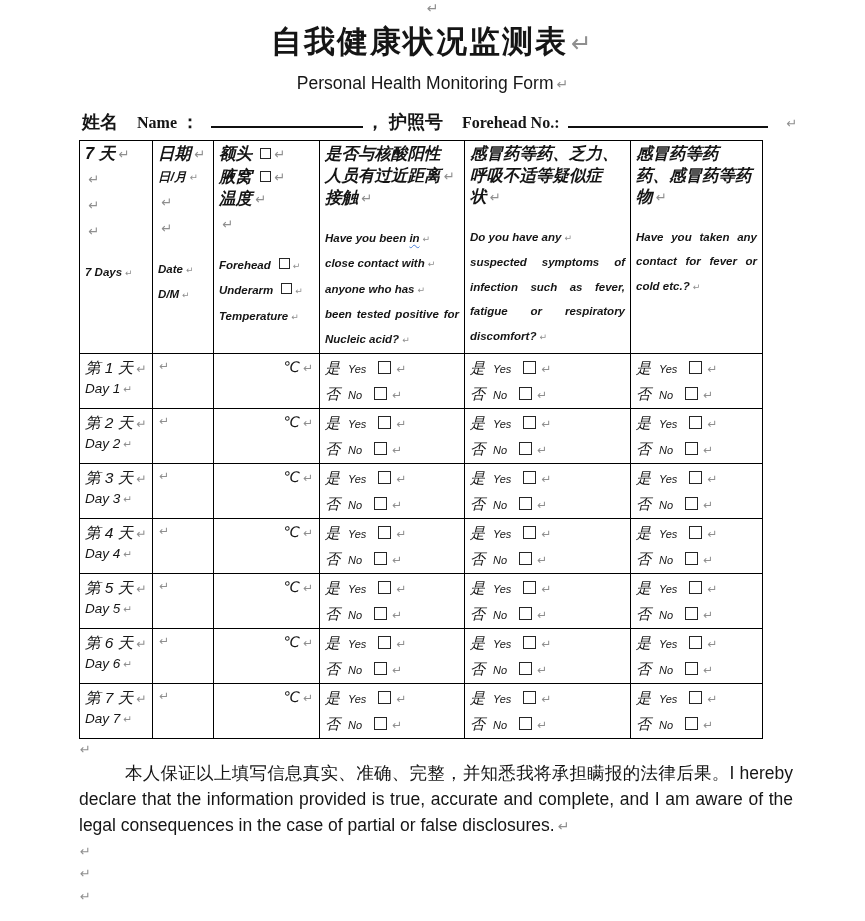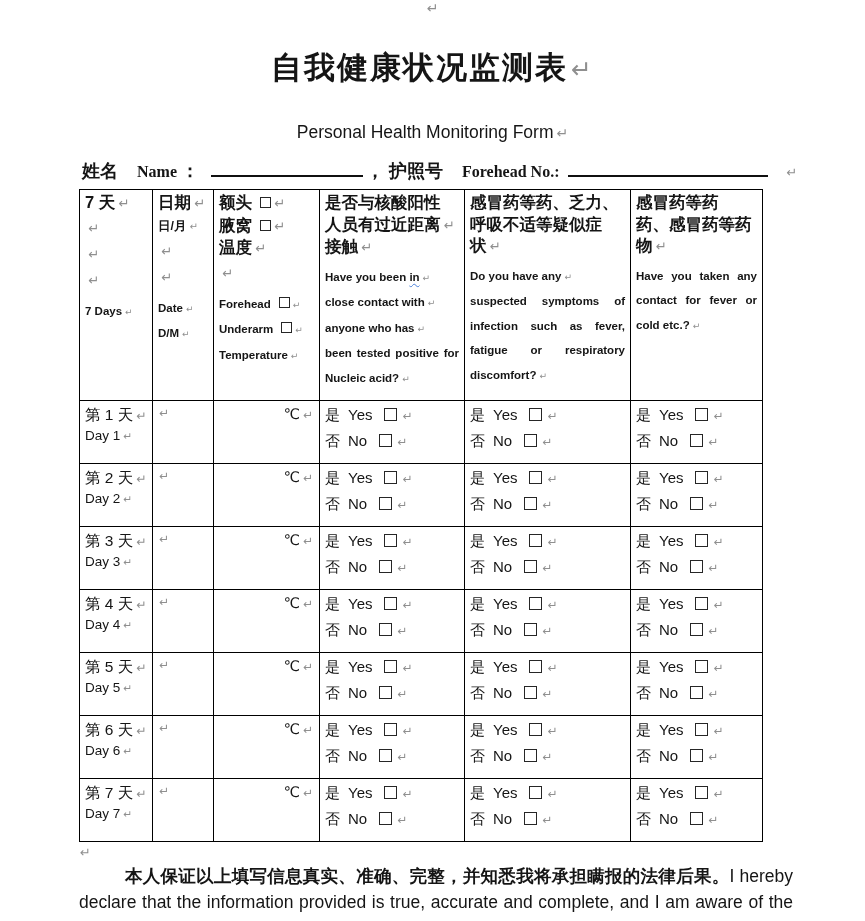--- a/index.html
+++ b/index.html
@@ -14,25 +14,25 @@
     color:#8f8f8f;
     font-family:"DejaVu Sans",sans-serif;
     font-size:0.8em;
     margin-left:3px;
     font-weight:400;
   }
   .top-mark{height:18px;text-align:center;line-height:16px;}
   .top-mark .mark{font-size:14px;margin:0;}
 
   .title{
-    margin:30px 0 0 0;text-align:center;
+    margin:4px 0 0 0;text-align:center;
     font-size:31px;font-weight:600;letter-spacing:2px;line-height:40px;
   }
   .subtitle{
-    margin-top:31px;text-align:center;
+    margin-top:8px;text-align:center;
     font-size:17.5px;font-weight:500;line-height:22px;
   }
 
   .name-line{
     margin:15px 0 0 82px;height:25px;white-space:nowrap;
     font-weight:700;font-size:18px;line-height:25px;
   }
   .name-line .en-b{font-size:16px;margin:0 4px 0 19px;font-family:Liberation Serif, serif;}
   .name-line .colon{margin-right:12px;}
   .blank{
@@ -41,28 +41,28 @@
   }
   .blank-name{width:152px;}
   .blank-passport{width:200px;margin-left:5px;}
   .name-line .comma{margin:0 5px 0 3px;}
   .name-line .mark{margin-left:18px;font-size:13px;}
 
   table{
     margin:5px 0 0 79px;border-collapse:collapse;table-layout:fixed;
     width:683px;
   }
-  td{border:1.6px solid #000;vertical-align:top;padding:2px 5px 9px 5px;}
+  td{border:1.6px solid #000;vertical-align:top;padding:2px 5px 1px 5px;font-style:italic;}
 
   
   .hcn{font-size:16.5px;font-weight:700;line-height:21.5px;white-space:nowrap;}
   .hcn-sm{font-size:12.5px;line-height:23px;}
   .hempty{line-height:24px;}
   .hen{font-size:11.5px;font-weight:700;line-height:24.6px;white-space:nowrap;}
-  .en-first{margin-top:6px;}
+  .en-first{margin-top:16px;}
   .just{text-align:justify;text-align-last:justify;}
   .sq{
     text-decoration:underline;
     text-decoration-style:wavy;
     text-decoration-color:#4a7fd8;
     text-decoration-thickness:1px;
     text-underline-offset:2px;
   }
   .cb{
     display:inline-block;width:11px;height:11px;
@@ -72,32 +72,32 @@
   .cb-s{width:9px;height:9px;border-width:1.6px;margin-left:8px;vertical-align:0;}
 
   
   .row-tr{height:49px;}
   .rcn{font-size:15.5px;line-height:23.5px;white-space:nowrap;}
   .ren{font-size:13.5px;line-height:15px;white-space:nowrap;}
   .date-cell .mark{margin-left:1px;font-size:12px;}
   .temp{text-align:right;font-size:14.5px;line-height:23px;padding-right:6px;}
   .temp .mark{font-size:12px;}
   .yn{font-size:15px;line-height:23.5px;white-space:nowrap;}
-  .yn .enw{font-size:15px;margin-left:8px;}
+  .yn .enw{font-size:11px;margin-left:8px;}
   .yn .mark{margin-left:5px;font-size:12px;}
 
   .free-mark{margin-left:80px;line-height:20px;}
   .free-mark .mark{font-size:13px;margin:0;}
 
   .declaration{
     margin:1px 72px 0 79px;width:714px;
     font-size:17.5px;line-height:25.8px;
     text-align:justify;text-indent:46px;
   }
-  .dec-cn{font-weight:700;}
+  .dec-cn{font-weight:400;}
   .declaration .mark{font-size:14px;}
 
   .empty-line{margin-left:80px;line-height:22.5px;height:22.5px;}
   .empty-line .mark{font-size:13px;margin:0;}
 </style>
 </head>
 <body>
 
 <div class="page">
 

